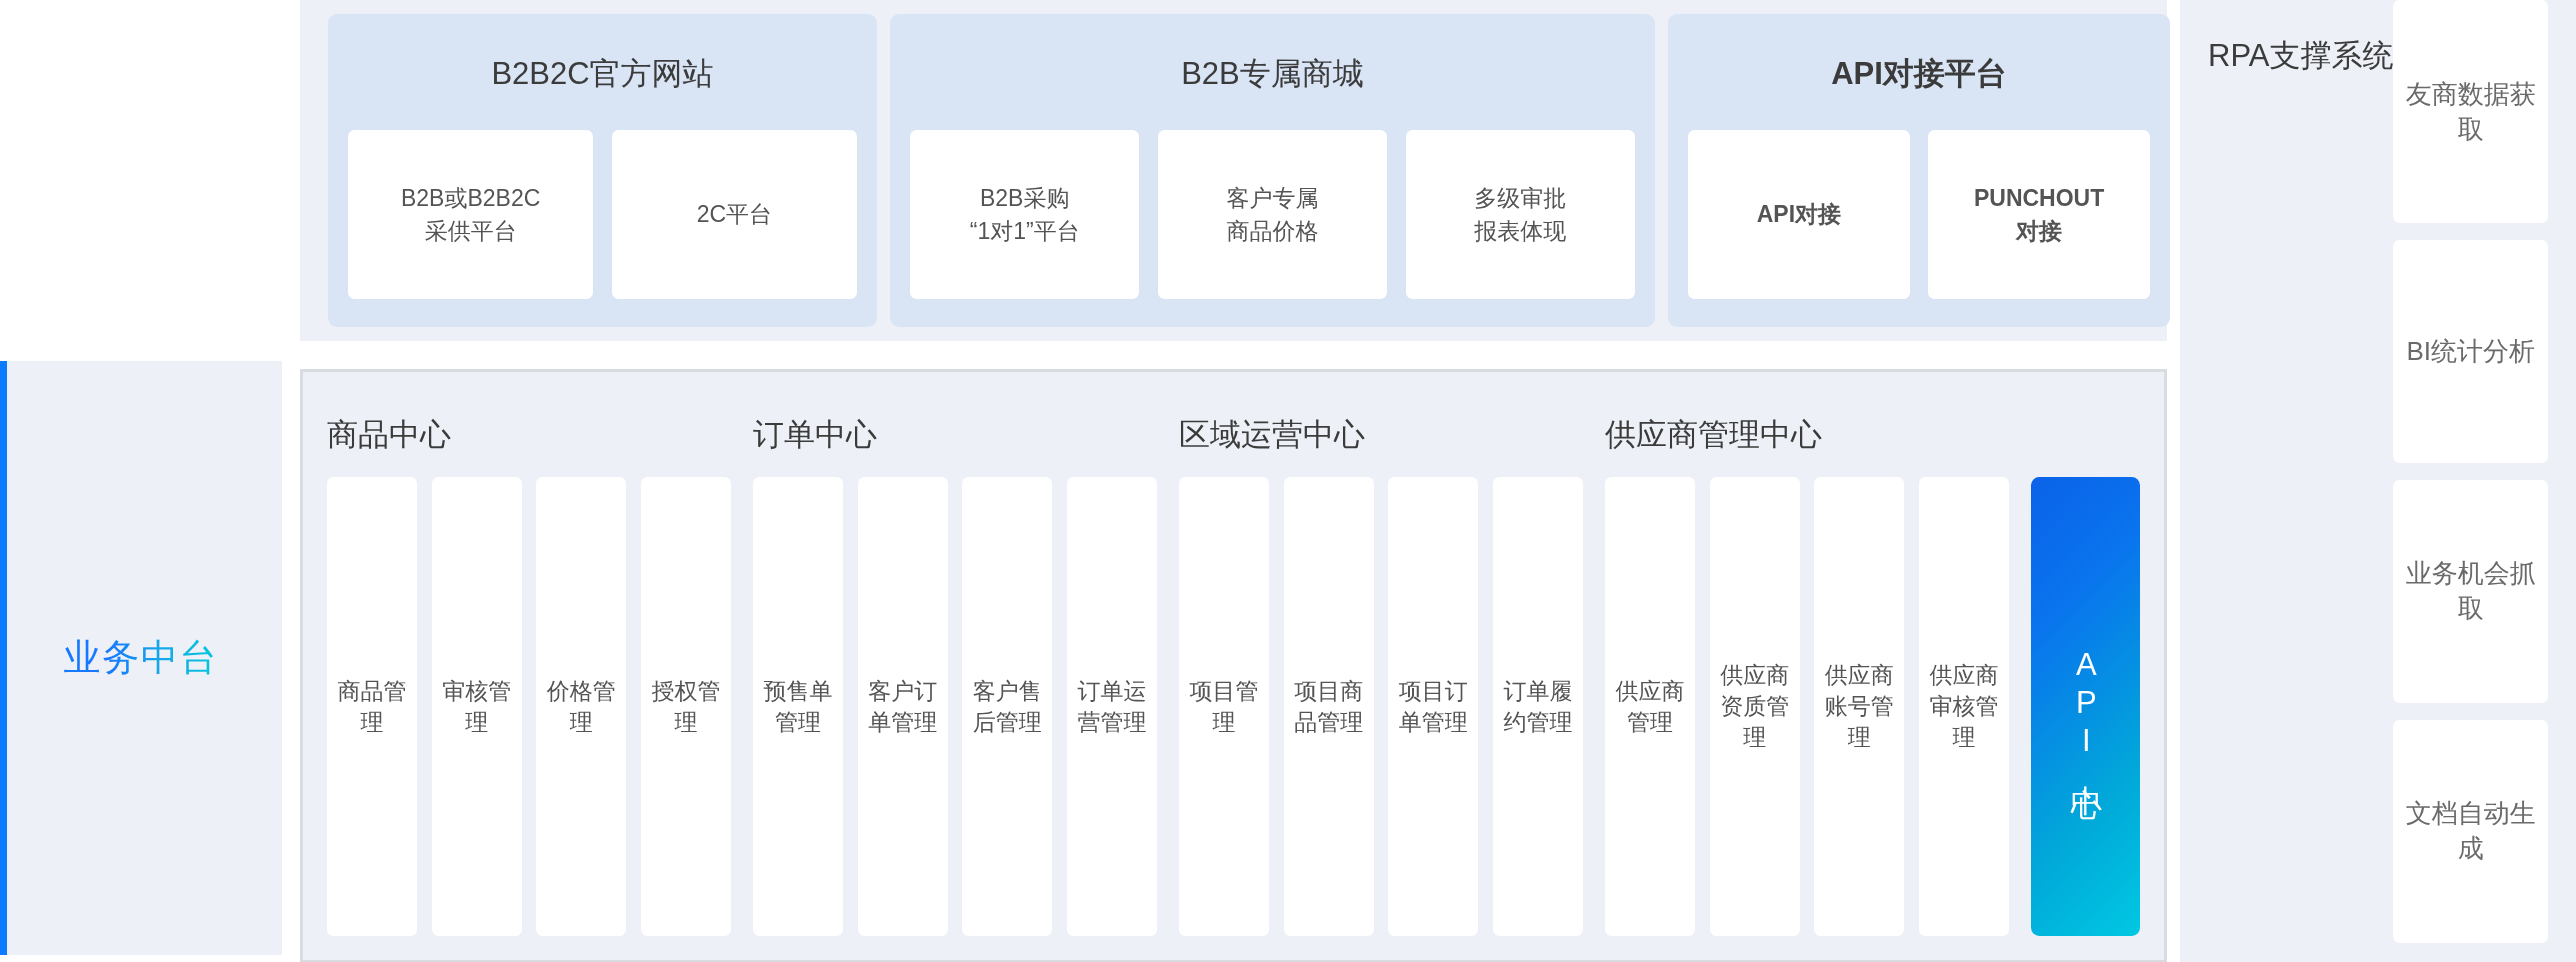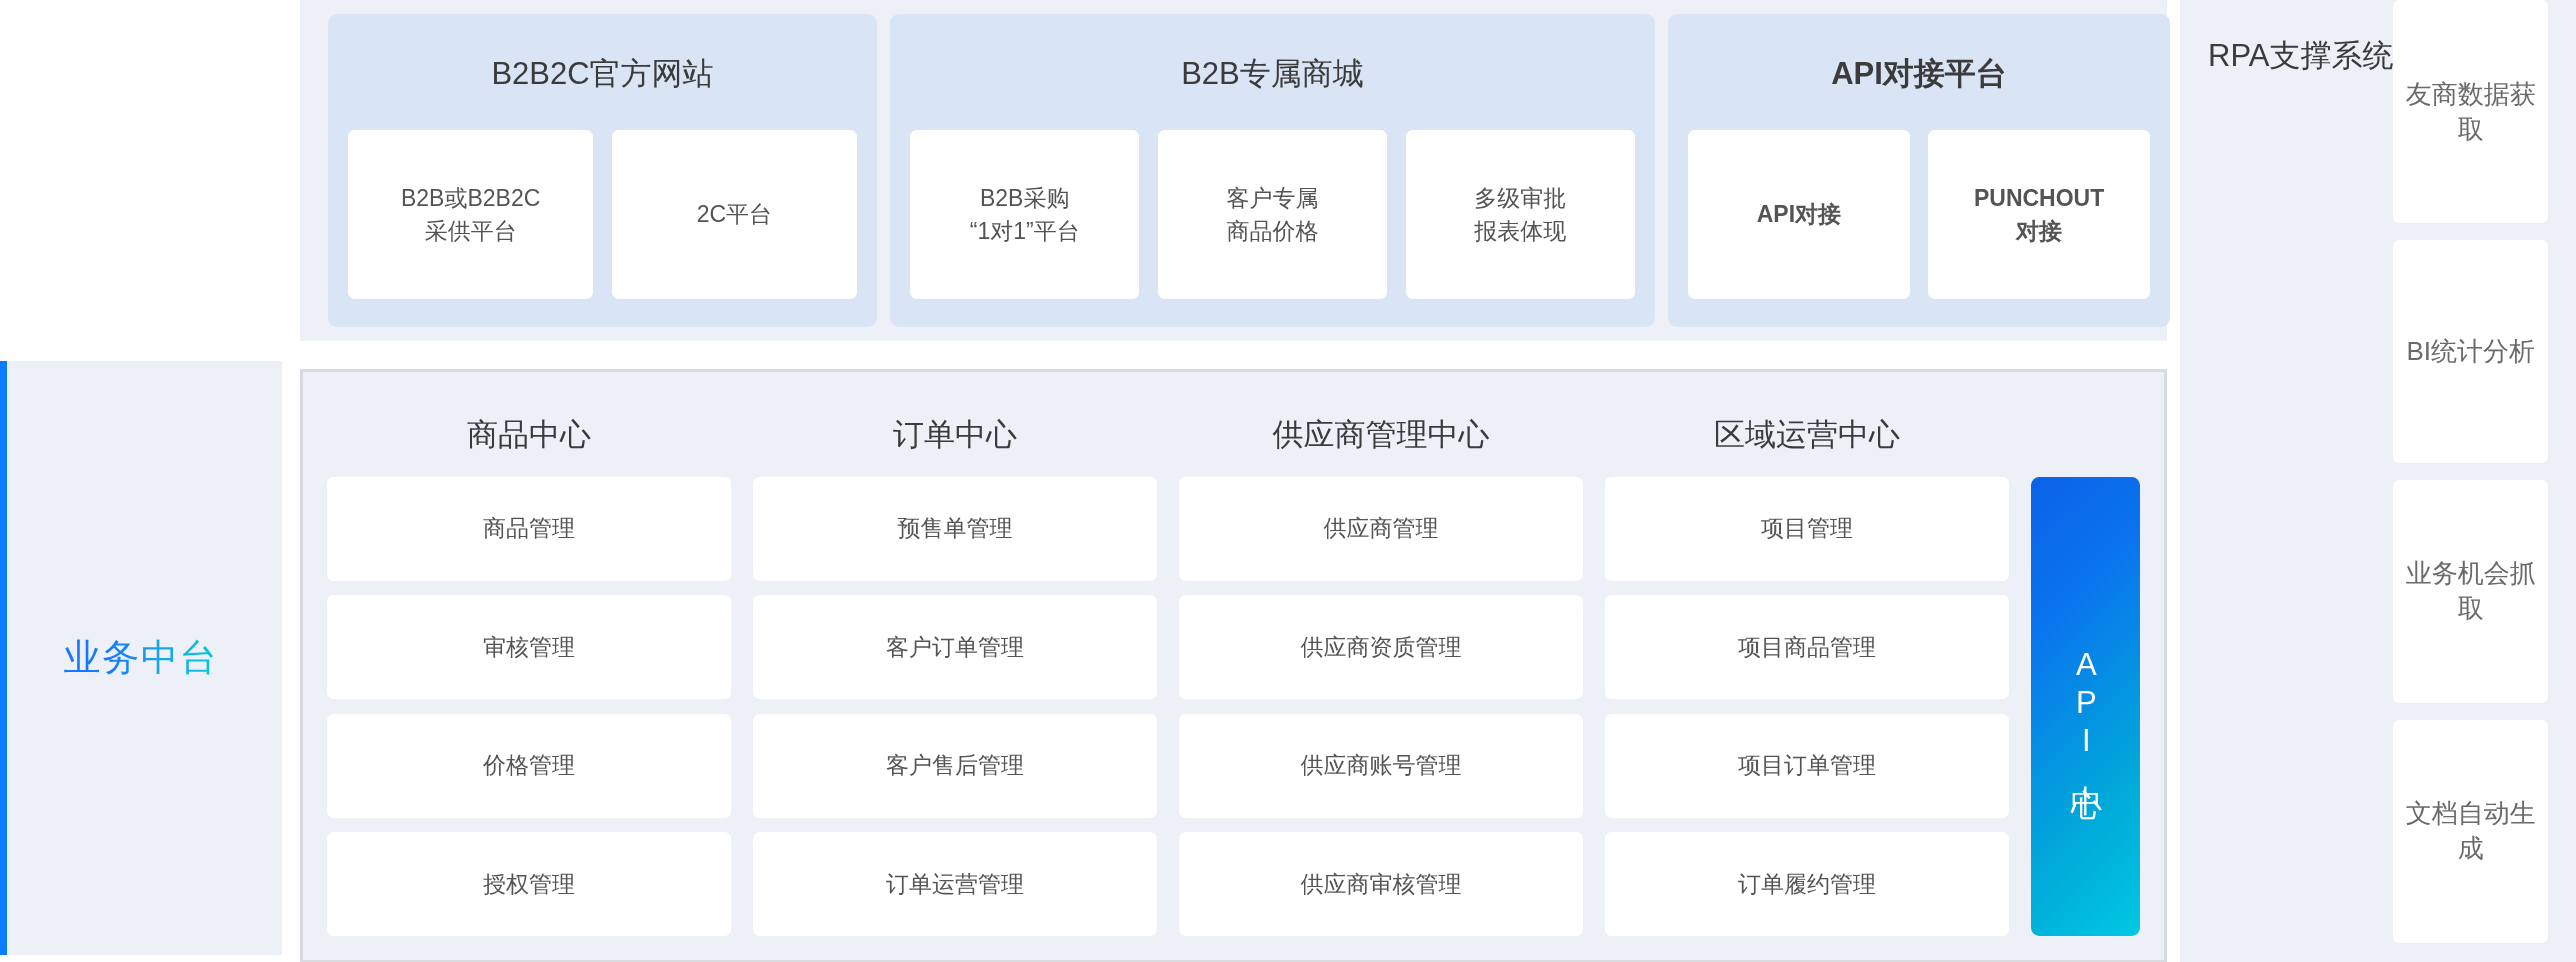--- a/index.html
+++ b/index.html
@@ -71,25 +71,25 @@
     border:3.7px solid #D8DCE1;
     background:#EDF1F7;
     display:flex;
     padding:20px 24px 24px 24px;
     gap:22px;
   }
   .center-col{
     flex:1;display:flex;flex-direction:column;
   }
   .center-title{
-    height:85px;line-height:85px;text-align:center;
+    height:85px;line-height:85px;
     font-size:31px;color:#3B3B3B;
   }
   .center-items{
-    flex:1;display:flex;flex-direction:column;gap:14.8px;
+    flex:1;display:flex;flex-direction:row;gap:14.8px;
   }
   .center-card{
     flex:1;background:#ffffff;border-radius:6.5px;
     display:flex;align-items:center;justify-content:center;
     font-size:23px;color:#545454;text-align:center;
   }
   #api-center{
     flex:0 0 109px;
     margin-top:85px;margin-bottom:0px;
     background:linear-gradient(135deg,#0A62E8 0%,#0A74EE 28%,#01A8D9 70%,#00C8E2 100%);
@@ -177,36 +177,36 @@
       <div class="center-title">订单中心</div>
       <div class="center-items">
         <div class="center-card">预售单管理</div>
         <div class="center-card">客户订单管理</div>
         <div class="center-card">客户售后管理</div>
         <div class="center-card">订单运营管理</div>
       </div>
     </div>
 
     <div class="center-col">
+      <div class="center-title">区域运营中心</div>
+      <div class="center-items">
+        <div class="center-card">项目管理</div>
+        <div class="center-card">项目商品管理</div>
+        <div class="center-card">项目订单管理</div>
+        <div class="center-card">订单履约管理</div>
+      </div>
+    </div>
+
+    <div class="center-col">
       <div class="center-title">供应商管理中心</div>
       <div class="center-items">
         <div class="center-card">供应商管理</div>
         <div class="center-card">供应商资质管理</div>
         <div class="center-card">供应商账号管理</div>
         <div class="center-card">供应商审核管理</div>
-      </div>
-    </div>
-
-    <div class="center-col">
-      <div class="center-title">区域运营中心</div>
-      <div class="center-items">
-        <div class="center-card">项目管理</div>
-        <div class="center-card">项目商品管理</div>
-        <div class="center-card">项目订单管理</div>
-        <div class="center-card">订单履约管理</div>
       </div>
     </div>
 
     <div id="api-center">
       <span class="vtext">API中心</span>
     </div>
 
   </div>
 
   <div id="rpa">

